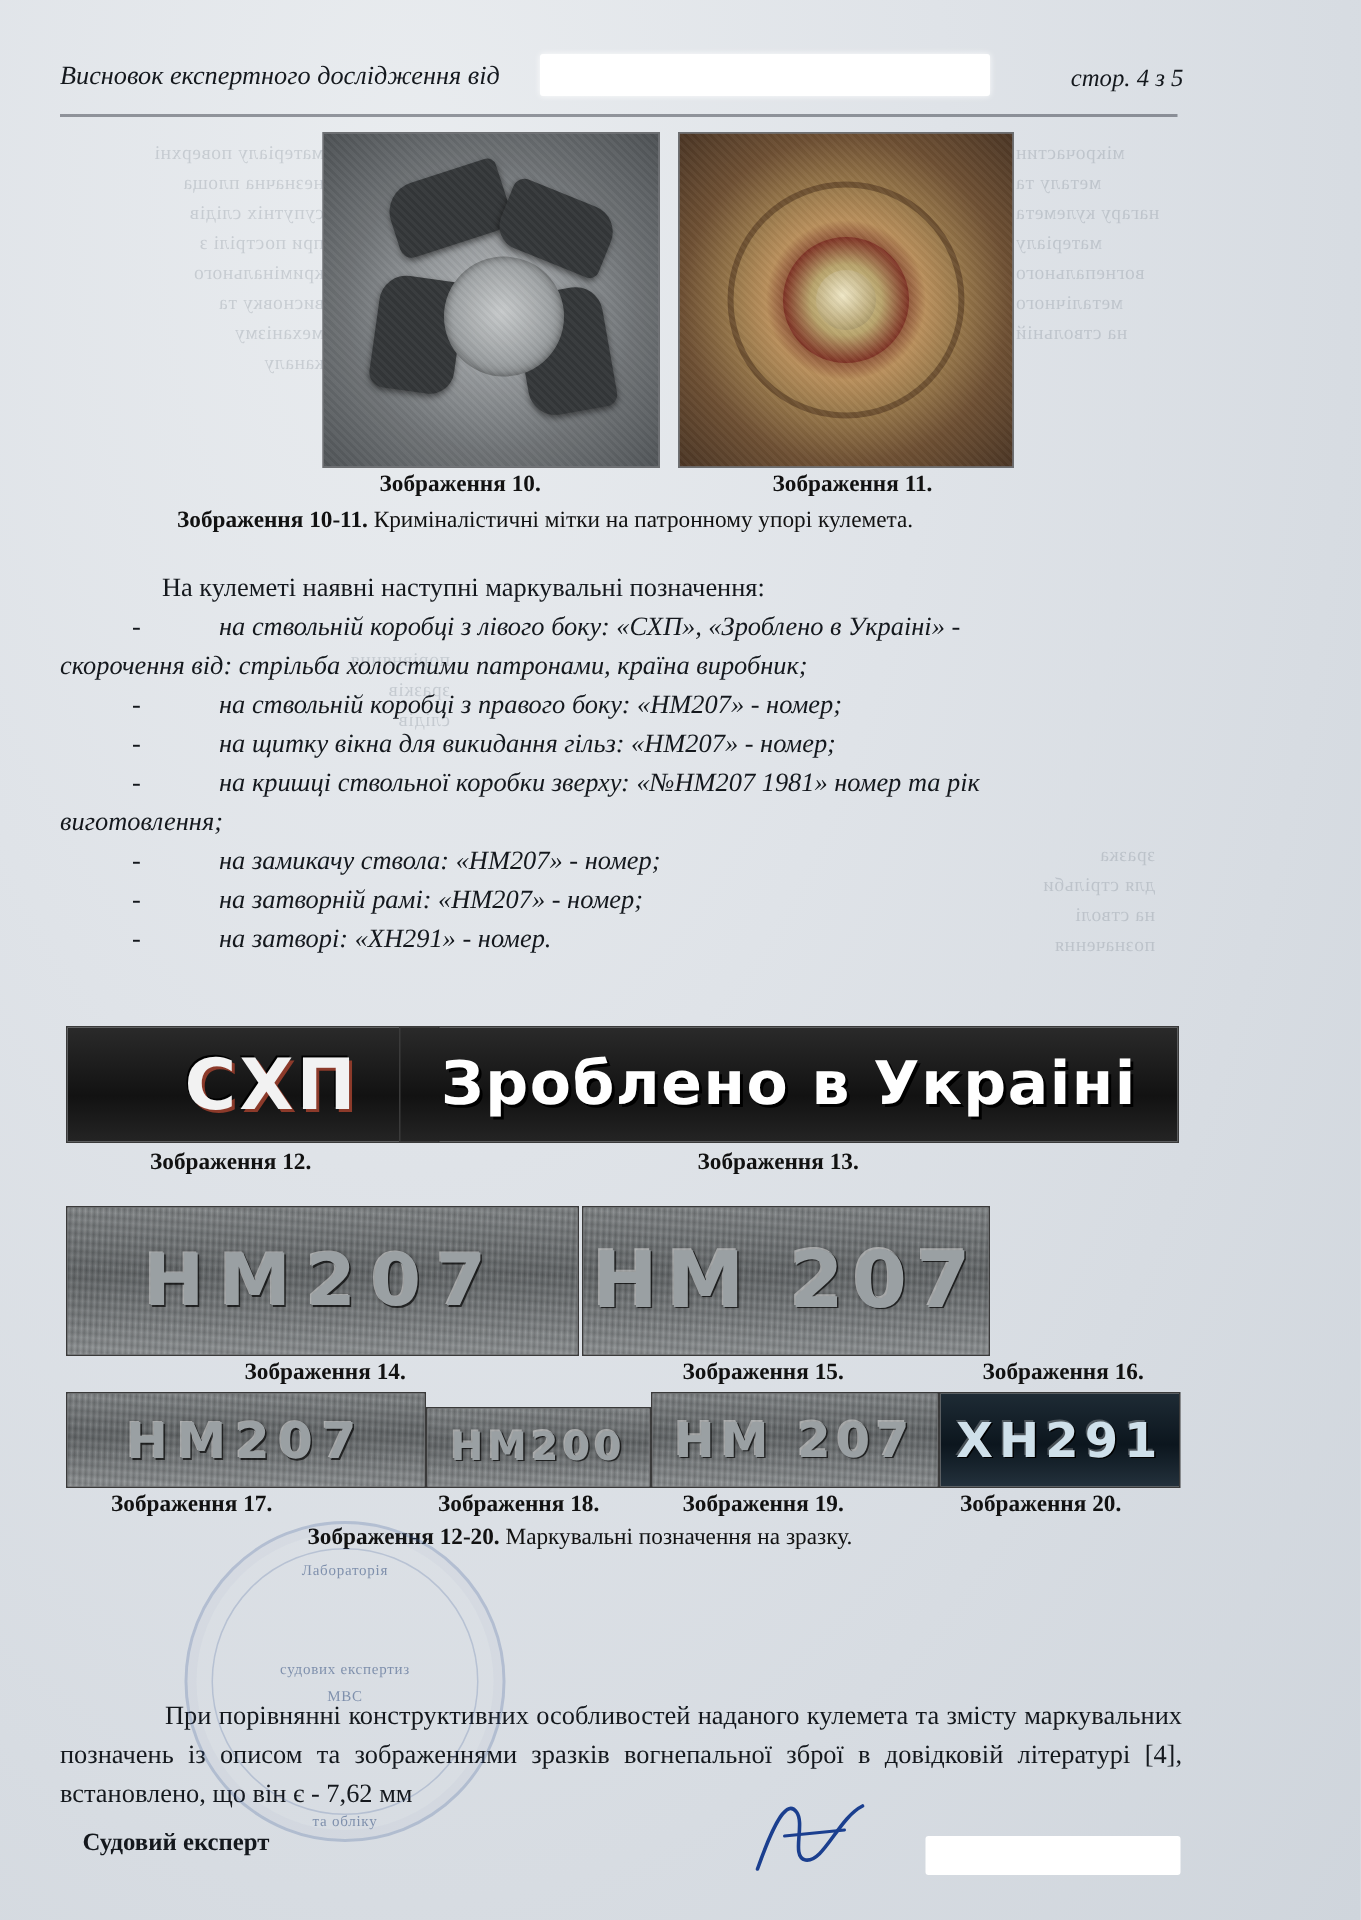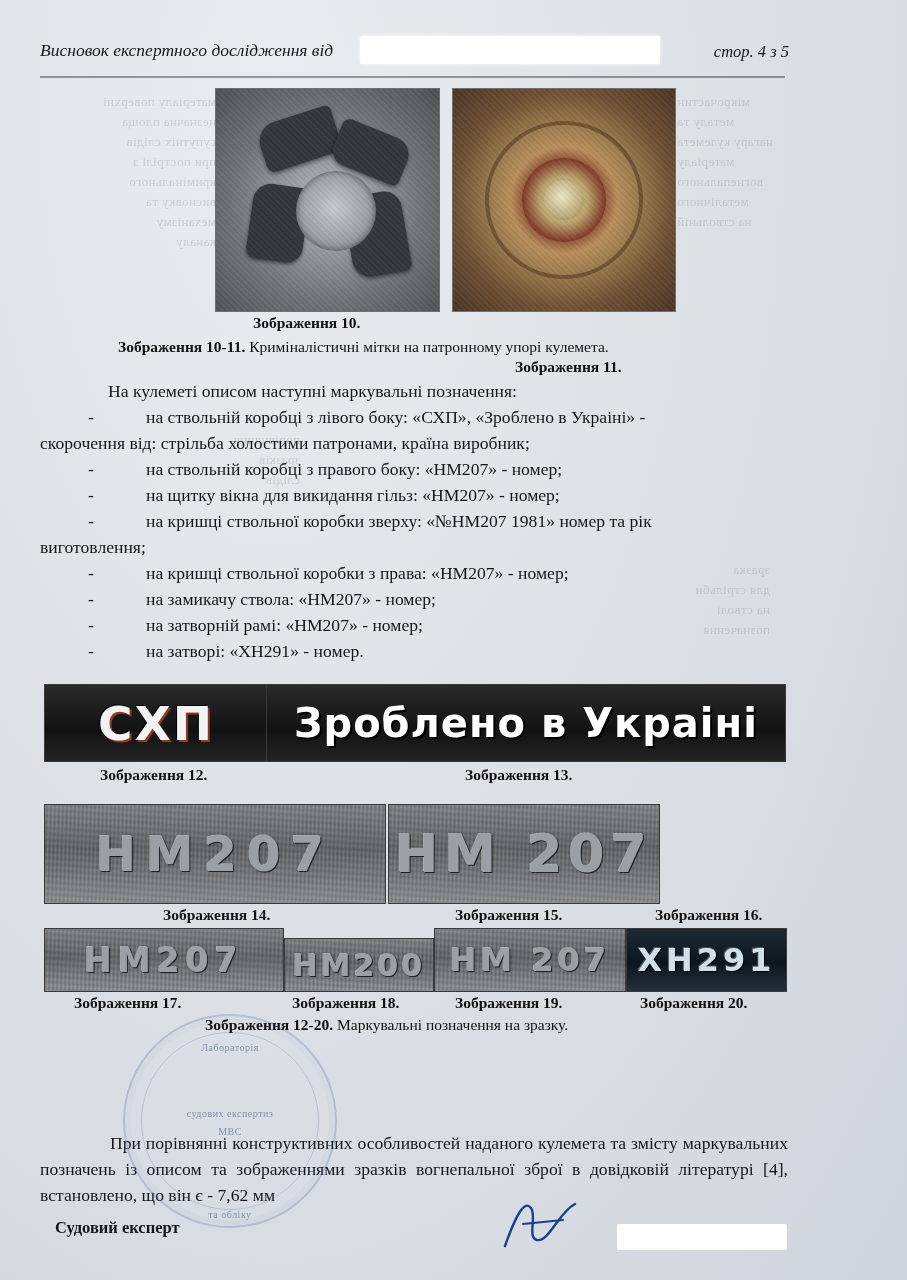--- a/index.html
+++ b/index.html
@@ -81,20 +81,21 @@
     text-align:justify;
   }
   .bullets{
     position:absolute;left:40px;right:40px;
     font-size:17.6px;line-height:26px;color:#14181d;
   }
   .bl{
     position:relative;
     padding-left:0;
     margin:0;
+    font-style:italic;
   }
   .bl .dash{display:inline-block;width:58px;text-align:left;padding-left:48px;}
   .bl .txt{display:inline;}
   .hang{display:block;}
 
   .footer-name{
     position:absolute;left:55px;bottom:42px;
     font-weight:bold;font-size:16.5px;color:#14181d;
   }
   .footer-redact{
@@ -226,55 +227,52 @@
 
   <div class="photo p11" style="left:452px;top:88px;width:222px;height:222px;">
     <div class="p11bg"></div>
     <div class="ring" style="width:150px;height:150px;border:4px solid rgba(60,35,20,0.45);"></div>
     <div class="ring" style="width:84px;height:84px;background:radial-gradient(circle at 50% 50%, #d8cfa2 0%, #b9a46c 40%, #7c2e22 72%, #5d2318 100%);"></div>
     <div class="ring" style="width:40px;height:40px;background:radial-gradient(circle at 45% 42%, #efe7c6, #bfae7e 60%, #8c7a4c);"></div>
     <div class="noise"></div>
   </div>
 
   <div class="cap" style="left:253px;top:314px;">Зображення 10.</div>
-  <div class="cap" style="left:515px;top:314px;margin-top:44px;">Зображення 11.</div>
+  <div class="cap" style="left:515px;top:314px;">Зображення 11.</div>
   <div class="cap-run" style="left:118px;top:338px;"><b>Зображення 10-11.</b><span> Криміналістичні мітки на патронному упорі кулемета.</span></div>
 
-  <div class="para" style="left:40px;top:378px;width:745px;text-indent:68px;">На кулеметі описом наступні маркувальні позначення:</div>
+  <div class="para" style="left:40px;top:378px;width:745px;text-indent:68px;">На кулеметі наявні наступні маркувальні позначення:</div>
 
   <div class="bullets" style="top:404px;">
     <div class="bl">
       <span class="dash">-</span><span class="txt">на ствольній коробці з лівого боку: «СХП», «Зроблено в Украіні» -</span>
       <span class="hang">скорочення від: стрільба холостими патронами, країна виробник;</span>
     </div>
     <div class="bl">
       <span class="dash">-</span><span class="txt">на ствольній коробці з правого боку: «НМ207» - номер;</span>
     </div>
     <div class="bl">
       <span class="dash">-</span><span class="txt">на щитку вікна для викидання гільз: «НМ207» - номер;</span>
     </div>
     <div class="bl">
       <span class="dash">-</span><span class="txt">на кришці ствольної коробки зверху: «№НМ207 1981» номер та рік</span>
       <span class="hang">виготовлення;</span>
     </div>
     <div class="bl">
-      <span class="dash">-</span><span class="txt">на кришці ствольної коробки з права: «НМ207» - номер;</span>
-    </div>
-    <div class="bl">
       <span class="dash">-</span><span class="txt">на замикачу ствола: «НМ207» - номер;</span>
     </div>
     <div class="bl">
       <span class="dash">-</span><span class="txt">на затворній рамі: «НМ207» - номер;</span>
     </div>
     <div class="bl">
       <span class="dash">-</span><span class="txt">на затворі: «ХН291» - номер.</span>
     </div>
   </div>
 
-  <div class="mk blk" style="left:44px;top:684px;width:222px;height:76px;font-size:47px;letter-spacing:2px;color:#f2f2f2;text-shadow:2px 2px 0 #8c3a2a,-1px -1px 0 #000;">
+  <div class="mk blk" style="left:44px;top:684px;width:222px;height:76px;font-size:47px;letter-spacing:2px;color:#f2f2f2;text-shadow:2px 2px 0 #8c3a2a,-1px -1px 0 #000;padding-left:25px;">
     <span>СХП</span>
   </div>
   <div class="mk blk" style="left:266px;top:684px;width:518px;height:76px;font-size:40px;letter-spacing:1px;color:#ffffff;text-shadow:2px 2px 0 #000;">
     <span>Зроблено в Украіні</span>
   </div>
   <div class="cap" style="left:100px;top:766px;">Зображення 12.</div>
   <div class="cap" style="left:465px;top:766px;">Зображення 13.</div>
 
   <div class="mk metal stamped" style="left:44px;top:804px;width:340px;height:98px;font-size:48px;letter-spacing:10px;">
     <span>НМ207</span>
@@ -282,21 +280,21 @@
   <div class="mk metal stamped" style="left:388px;top:804px;width:270px;height:98px;font-size:52px;letter-spacing:6px;">
     <span>НМ 207</span>
   </div>
   <div class="cap" style="left:163px;top:906px;">Зображення 14.</div>
   <div class="cap" style="left:455px;top:906px;">Зображення 15.</div>
   <div class="cap" style="left:655px;top:906px;">Зображення 16.</div>
 
   <div class="mk metal stamped" style="left:44px;top:928px;width:238px;height:62px;font-size:33px;letter-spacing:6px;">
     <span>НМ207</span>
   </div>
-  <div class="mk metal stamped" style="left:284px;top:938px;width:148px;height:52px;font-size:30px;letter-spacing:3px;">
+  <div class="mk metal stamped" style="left:284px;top:938px;width:148px;height:52px;font-size:26px;letter-spacing:3px;">
     <span>НМ200</span>
   </div>
   <div class="mk metal stamped" style="left:434px;top:928px;width:190px;height:62px;font-size:32px;letter-spacing:4px;">
     <span>НМ 207</span>
   </div>
   <div class="mk" style="left:626px;top:928px;width:159px;height:62px;font-size:32px;letter-spacing:4px;color:#cfe0ea;background:linear-gradient(180deg,#1e2b35,#0c161e 55%,#23313c);text-shadow:1px 1px 0 #000,-1px -1px 0 rgba(255,255,255,0.25);">
     <span>ХН291</span>
   </div>
   <div class="cap" style="left:74px;top:994px;">Зображення 17.</div>
   <div class="cap" style="left:292px;top:994px;">Зображення 18.</div>

